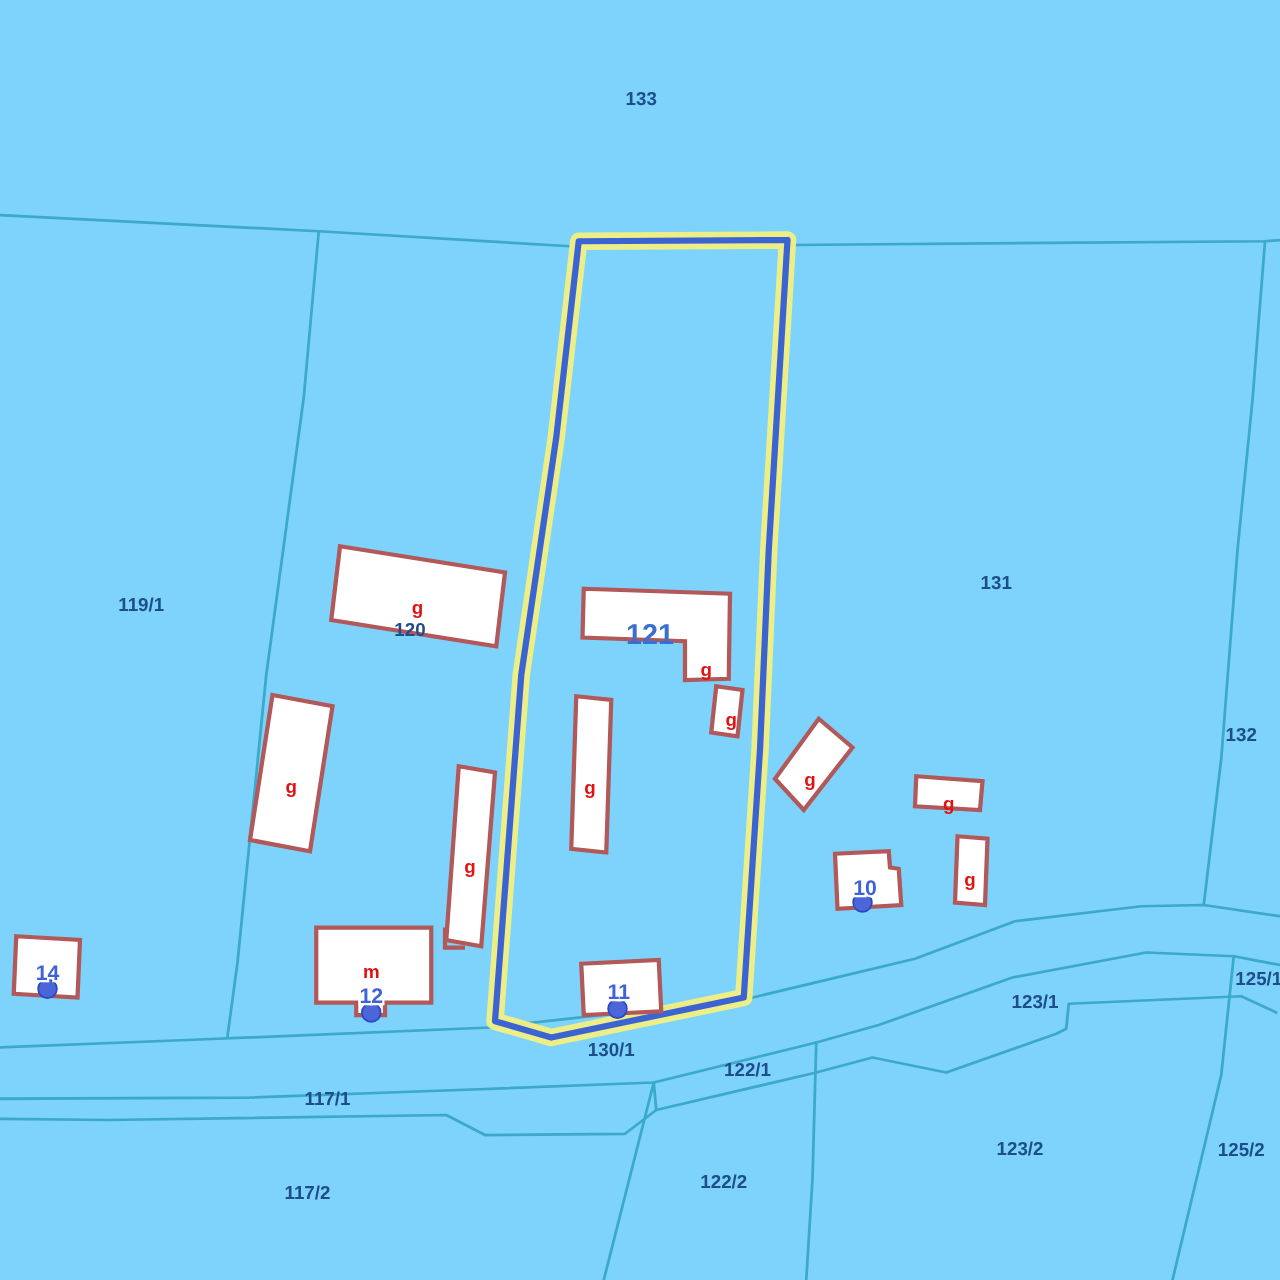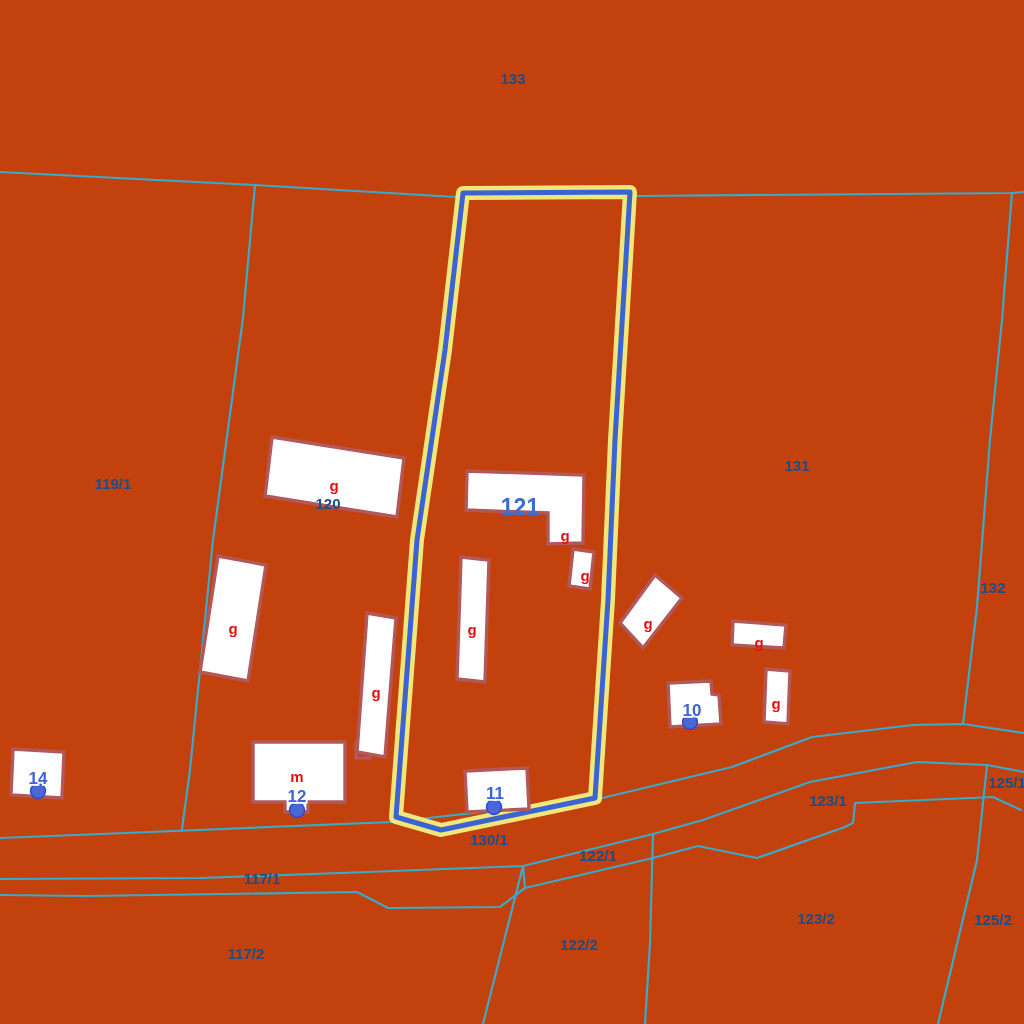--- a/index.html
+++ b/index.html
@@ -1,16 +1,16 @@
 <!DOCTYPE html>
 <html><head>
 <meta charset="utf-8">
 <style>
   html,body{margin:0;padding:0;background:#ffffff;}
-  .map-canvas{width:1024px;height:1024px;position:relative;background:#c2410c;overflow:hidden;
+  .map-canvas{width:1024px;height:1024px;position:relative;background:#7dd3fc;overflow:hidden;
     font-family:"Liberation Sans", sans-serif;}
   svg{display:block;}
   .boundary{fill:none;stroke:#3BA9C9;stroke-width:2.2;stroke-linejoin:round;stroke-linecap:round;}
   .cad-dash{fill:none;stroke:#222222;stroke-width:1;stroke-dasharray:2 7;opacity:.8;}
   .hl-halo{fill:none;stroke:#F3EF80;stroke-width:14;stroke-linejoin:round;stroke-linecap:round;opacity:.95;}
   .hl-line{fill:none;stroke:#3C63D2;stroke-width:5;stroke-linejoin:round;stroke-linecap:round;}
   .bld{fill:#ffffff;stroke:#B25858;stroke-width:3.4;stroke-linejoin:miter;}
   .bld-open{fill:none;stroke:#B25858;stroke-width:3.4;stroke-linejoin:miter;}
   .plabel{font-size:15px;font-weight:bold;text-anchor:middle;}
   .sel-label{font-size:23px;font-weight:bold;text-anchor:middle;}

